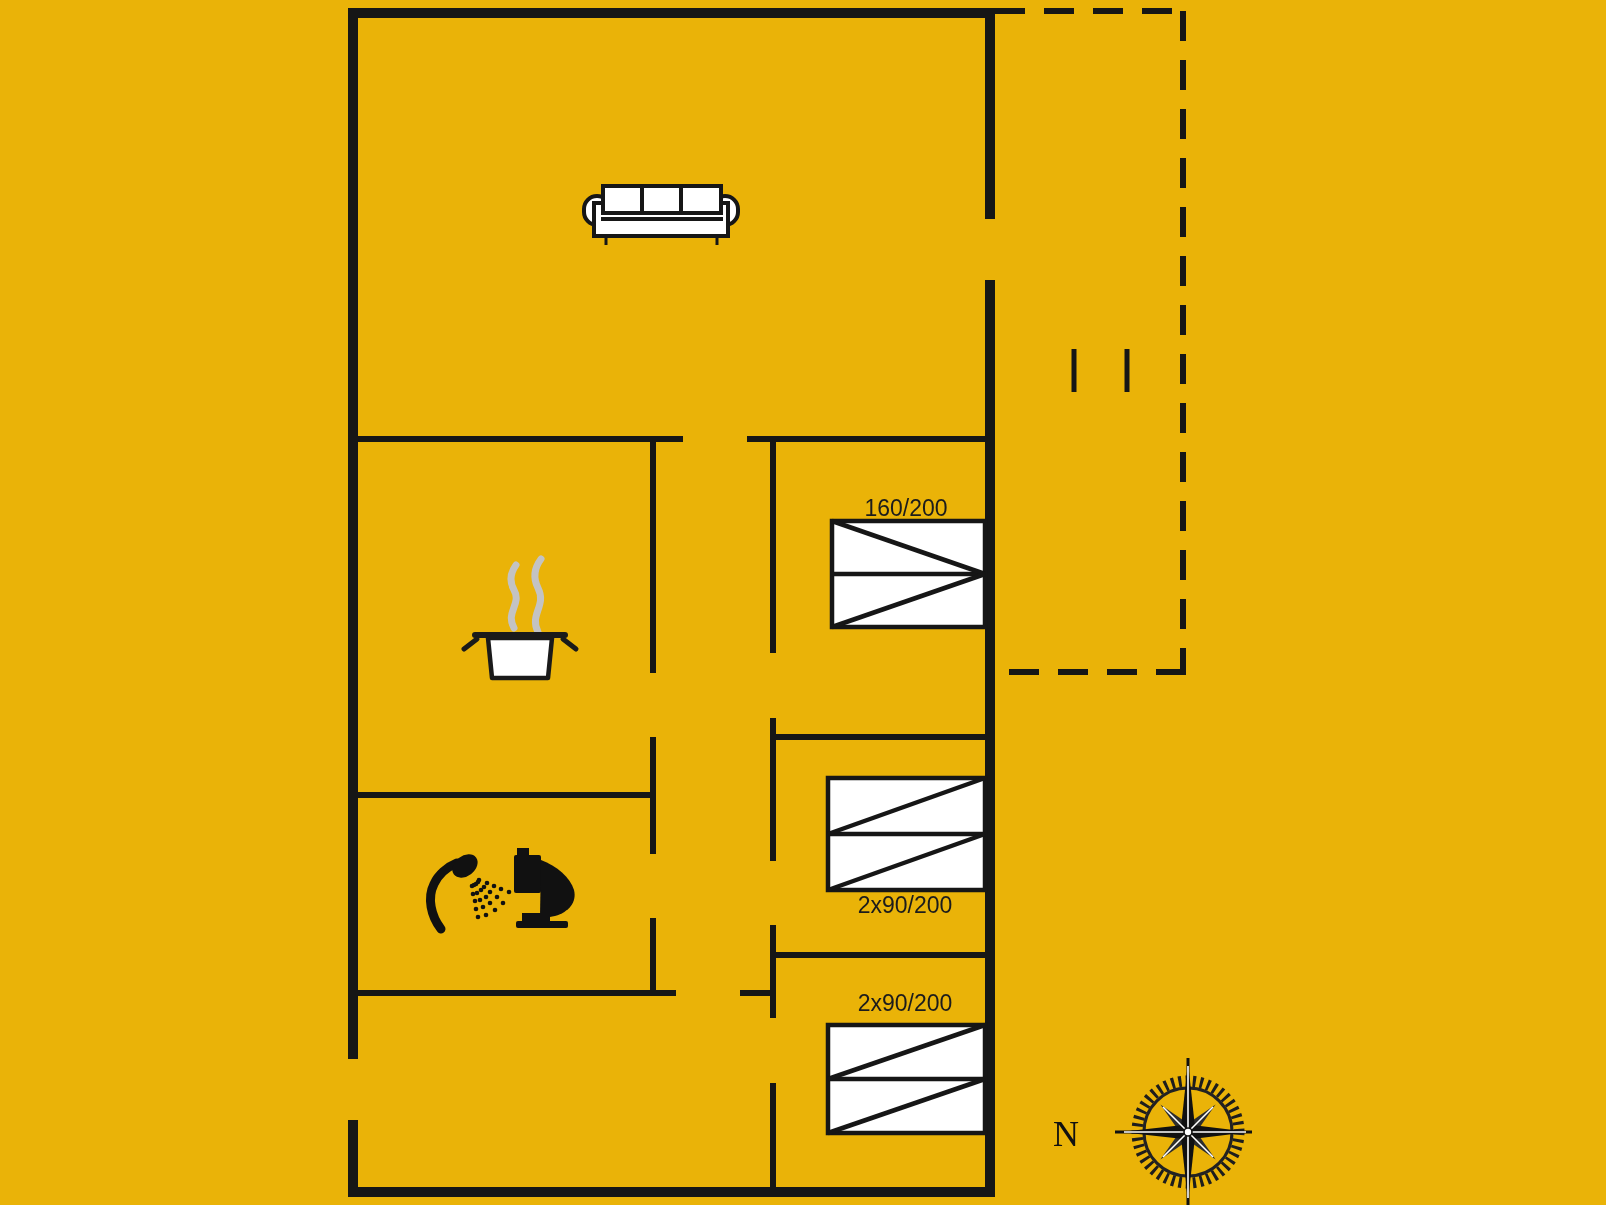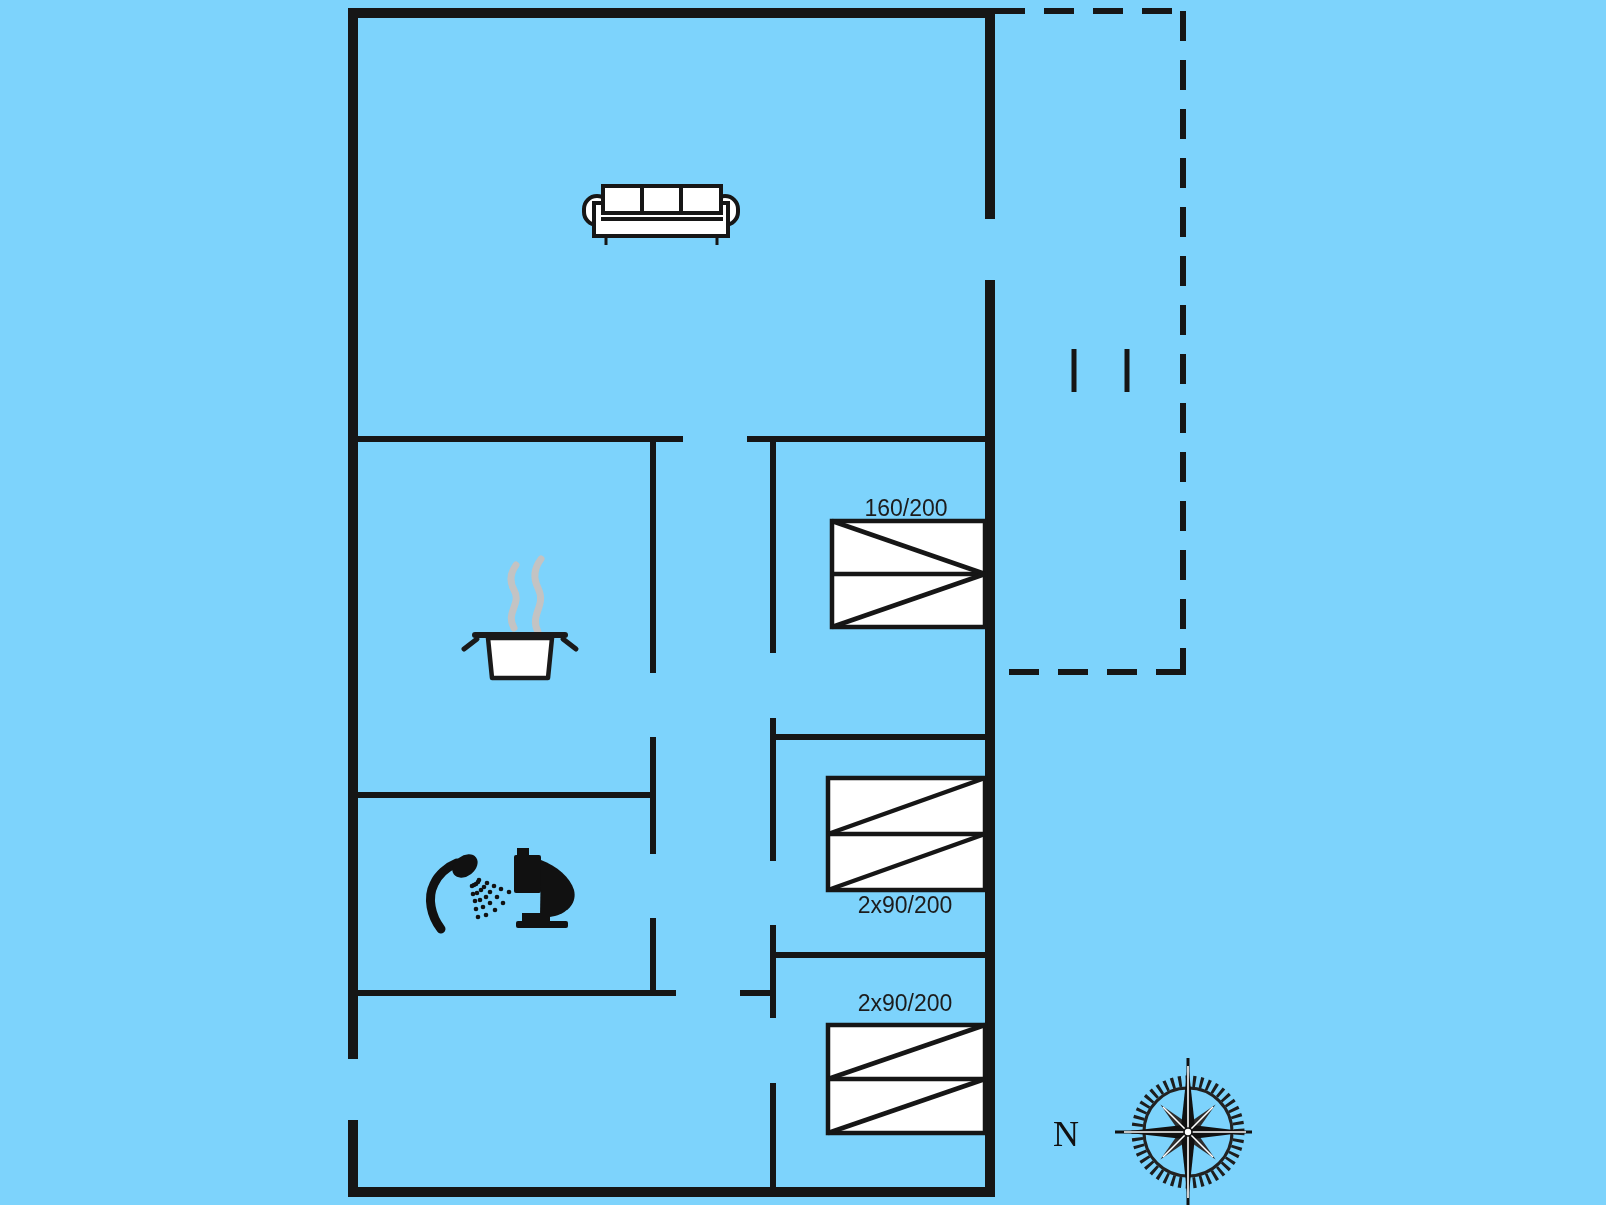--- a/index.html
+++ b/index.html
@@ -1,16 +1,16 @@
 <!DOCTYPE html>
 <html><head>
 <meta charset="utf-8">
 <style>
   html,body{margin:0;padding:0;background:#ffffff;}
-  .stage{position:relative;width:1606px;height:1205px;background:#7dd3fc;overflow:hidden;
+  .stage{position:relative;width:1606px;height:1205px;background:#eab308;overflow:hidden;
          font-family:"Liberation Sans", sans-serif;}
   svg{position:absolute;left:0;top:0;}
   .bed-label{font-family:"Liberation Sans", sans-serif;font-size:23px;fill:#1c1c1c;}
   .north-label{font-family:"Liberation Serif", serif;font-size:36px;fill:#111111;}
 </style>
 </head>
 <body>
 
 <div class="stage">
 <svg width="1606" height="1205" viewBox="0 0 1606 1205" xmlns="http://www.w3.org/2000/svg">

